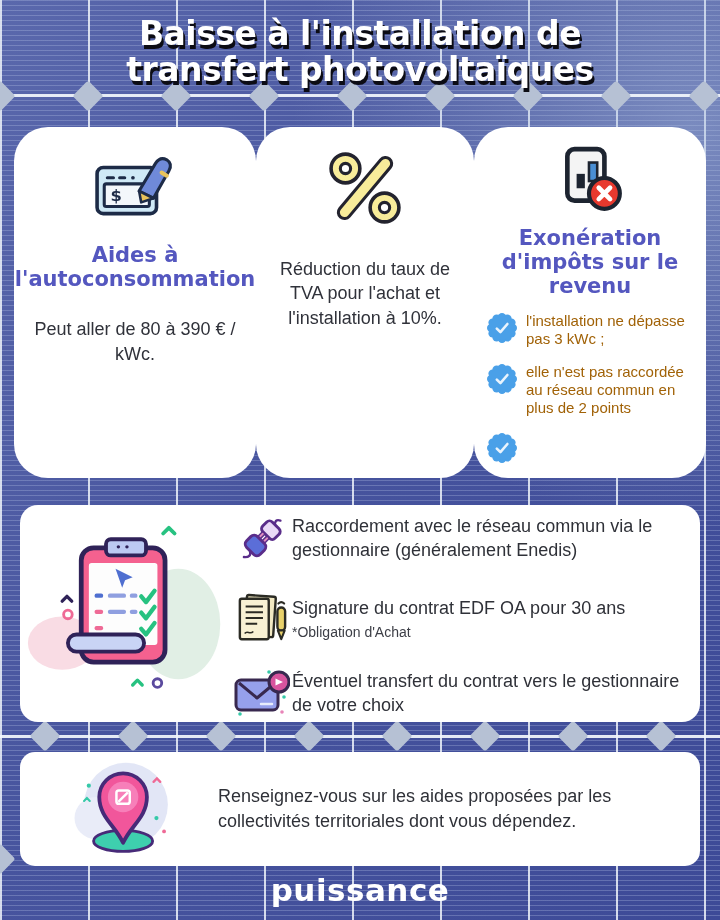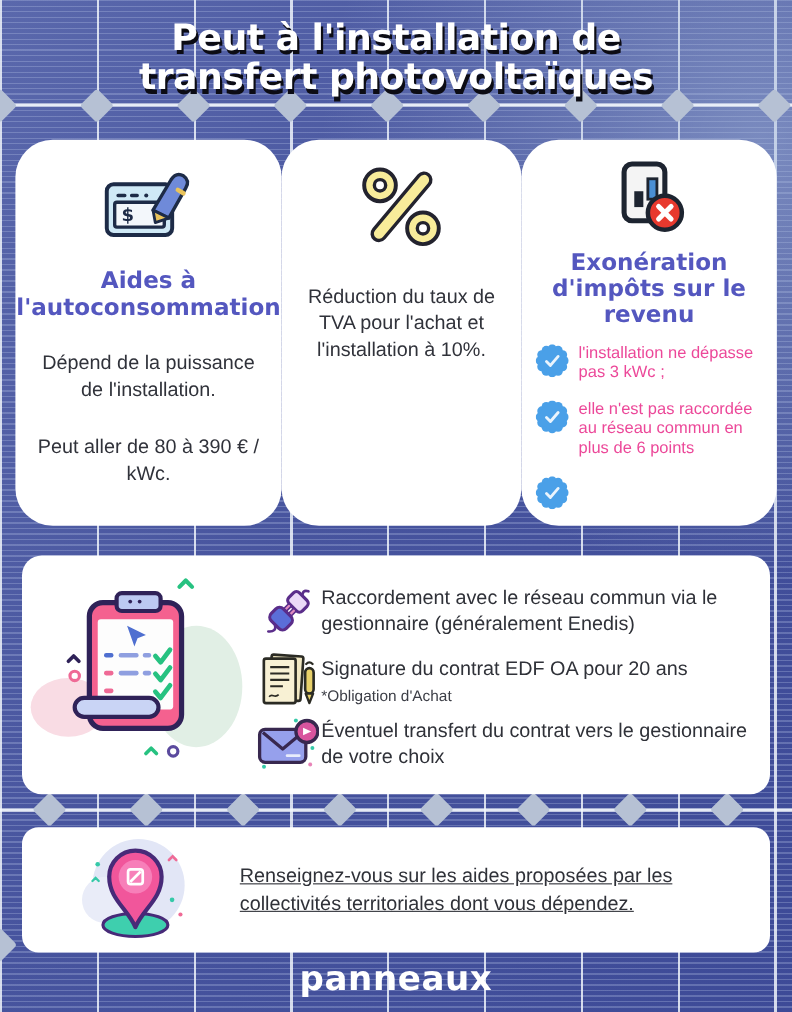--- a/index.html
+++ b/index.html
@@ -25,35 +25,35 @@
   .bc3{width:232px;justify-content:center;}
   .icon-wrap{height:86px;margin-top:18px;display:flex;align-items:center;justify-content:center;}
   .card-title{font-family:"DejaVu Sans",sans-serif;font-weight:bold;font-size:21px;line-height:1.15;
     color:#5457bf;text-align:center;margin-top:12px;padding:0 8px;}
   .card-body{font-size:18px;line-height:1.35;color:#30323a;text-align:center;margin-top:26px;padding:0 14px;}
   .card-body .para + .para{margin-top:28px;}
   .bc2 .card-body{}
   .cond-list{margin-top:14px;width:100%;box-sizing:border-box;padding:0 8px 0 13px;}
   .cond-row{display:flex;align-items:flex-start;margin-bottom:15px;}
   .cond-badge{flex:0 0 30px;width:30px;height:30px;margin-right:9px;margin-top:1px;}
-  .cond-text{font-size:15px;line-height:1.2;color:#ec4899;text-align:left;}
+  .cond-text{font-size:15px;line-height:1.2;color:#a16207;text-align:left;}
   
   .steps-card{position:absolute;left:20px;top:505px;width:680px;height:217px;background:#ffffff;border-radius:18px;
     display:flex;align-items:center;box-sizing:border-box;padding-right:14px;}
   .steps-illustration{flex:0 0 212px;display:flex;align-items:center;justify-content:center;}
-  .steps-list{flex:1;display:flex;flex-direction:column;justify-content:center;gap:6px;}
+  .steps-list{flex:1;display:flex;flex-direction:column;justify-content:center;gap:23px;}
   .step-item{display:flex;align-items:center;}
   .step-icon{flex:0 0 60px;display:flex;align-items:center;justify-content:center;}
   .step-text{font-size:18px;line-height:1.3;color:#2f3138;}
   .step-note{font-size:14px;color:#3c3e46;margin-top:4px;}
   
   .aid-card{position:absolute;left:20px;top:752px;width:680px;height:114px;background:#ffffff;border-radius:15px;
     display:flex;align-items:center;box-sizing:border-box;}
   .aid-illustration{flex:0 0 130px;margin-left:40px;display:flex;align-items:center;justify-content:center;}
-  .aid-text{font-size:18px;line-height:1.4;color:#2f3138;margin-left:28px;max-width:470px;text-decoration:underline;}
+  .aid-text{font-size:18px;line-height:1.4;color:#2f3138;margin-left:28px;max-width:470px;}
   
   .brand{position:absolute;left:0;top:872px;width:720px;text-align:center;
     font-family:"DejaVu Sans",sans-serif;font-weight:bold;font-size:31px;color:#ffffff;letter-spacing:0.5px;}
 </style>
 </head>
 <body>
 
 <div class="page">
 
   <div class="hband" style="top:94px;"></div>
@@ -71,42 +71,41 @@
   <div class="diamond" style="left:122px;top:725px;"></div>
   <div class="diamond" style="left:210px;top:725px;"></div>
   <div class="diamond" style="left:298px;top:725px;"></div>
   <div class="diamond" style="left:386px;top:725px;"></div>
   <div class="diamond" style="left:474px;top:725px;"></div>
   <div class="diamond" style="left:562px;top:725px;"></div>
   <div class="diamond" style="left:650px;top:725px;"></div>
   <div class="diamond" style="left:-11px;top:848px;"></div>
 
   <div class="main-title">
-    <div>Peut à l'installation de</div>
+    <div>Baisse à l'installation de</div>
     <div>transfert photovoltaïques</div>
   </div>
 
   <div class="benefits-row">
 
     <div class="benefit-card bc1">
       <div class="icon-wrap">
         <svg width="82" height="70" viewBox="0 0 80 66">
           <rect x="3" y="13" width="58" height="45" rx="6" fill="#cfe9f6" stroke="#1d2b47" stroke-width="3.5"></rect>
           <path d="M13 23 h6 M25 23 h5" stroke="#1d2b47" stroke-width="3" stroke-linecap="round"></path>
           <circle cx="38" cy="23" r="1.8" fill="#1d2b47"></circle>
           <rect x="10" y="29" width="44" height="22" rx="2" fill="#f3f7fb" stroke="#1d2b47" stroke-width="3"></rect>
           <text x="16" y="46" font-size="16" font-weight="bold" fill="#1d2b47" font-family="DejaVu Sans,sans-serif">$</text>
           <path d="M44 36 L60 9 q4.5-7 11-3.5 q6 4 2 11 L58 43 Z" fill="#6f8ad9" stroke="#1d2b47" stroke-width="3" stroke-linejoin="round"></path>
           <path d="M44 36 L58 43 L46 47 Z" fill="#e9c35b" stroke="#1d2b47" stroke-width="2.5" stroke-linejoin="round"></path>
           <path d="M66 18 l5 3" stroke="#e9c35b" stroke-width="4" stroke-linecap="round"></path>
         </svg>
       </div>
       <div class="card-title">Aides à l'autoconsommation</div>
       <div class="card-body">
-        <div class="para">Dépend de la puissance de l'installation.</div>
         <div class="para">Peut aller de 80 à 390 € / kWc.</div>
       </div>
     </div>
 
     <div class="benefit-card bc2">
       <div class="icon-wrap">
         <svg width="74" height="74" viewBox="0 0 72 72">
           <rect x="30" y="-1" width="12" height="74" rx="6" transform="rotate(40 36 36)" fill="#f8ec9a" stroke="#23232e" stroke-width="3"></rect>
           <circle cx="17" cy="17" r="14" fill="#f8ec9a" stroke="#23232e" stroke-width="3.5"></circle>
           <circle cx="17" cy="17" r="5" fill="#ffffff" stroke="#23232e" stroke-width="3"></circle>
@@ -165,21 +164,21 @@
                 <circle cx="4.2" cy="15" r="4.2"></circle>
                 <circle cx="5.6" cy="9.6" r="4.2"></circle>
                 <circle cx="9.6" cy="5.6" r="4.2"></circle>
                 <circle cx="15" cy="4.2" r="4.2"></circle>
                 <circle cx="20.4" cy="5.6" r="4.2"></circle>
                 <circle cx="24.4" cy="9.6" r="4.2"></circle>
               <circle cx="15" cy="15" r="11.5"></circle>
             </g>
             <path d="M9.8 15.6 l3.6 3.6 7-8.2" stroke="#eaf4fd" stroke-width="2.6" fill="none" stroke-linecap="round" stroke-linejoin="round"></path>
           </svg>
-          <div class="cond-text">elle n'est pas raccordée au réseau commun en plus de 6 points</div>
+          <div class="cond-text">elle n'est pas raccordée au réseau commun en plus de 2 points</div>
         </div>
         <div class="cond-row">
           <svg class="cond-badge" viewBox="0 0 30 30">
             <g fill="#4aa0e8">
               <circle cx="25.8" cy="15" r="4.2"></circle>
                 <circle cx="24.4" cy="20.4" r="4.2"></circle>
                 <circle cx="20.4" cy="24.4" r="4.2"></circle>
                 <circle cx="15" cy="25.8" r="4.2"></circle>
                 <circle cx="9.6" cy="24.4" r="4.2"></circle>
                 <circle cx="5.6" cy="20.4" r="4.2"></circle>
@@ -249,21 +248,21 @@
             <rect x="10" y="4" width="30" height="42" rx="2" fill="#f1e8c2" stroke="#2b2b24" stroke-width="2.5" transform="rotate(4 25 25)"></rect>
             <rect x="4" y="7" width="30" height="42" rx="2" fill="#f8f1d4" stroke="#2b2b24" stroke-width="2.5"></rect>
             <path d="M10 15 h18 M10 21 h18 M10 27 h18 M10 33 h12" stroke="#2b2b24" stroke-width="2"></path>
             <path d="M9 43 c3 -4 5 2 9 -2" stroke="#2b2b24" stroke-width="1.6" fill="none"></path>
             <rect x="43" y="16" width="8" height="24" rx="4" fill="#e7d06a" stroke="#2b2b24" stroke-width="2.5"></rect>
             <path d="M43.5 40 h7 l-3.5 9 z" fill="#e7d06a" stroke="#2b2b24" stroke-width="2.2" stroke-linejoin="round"></path>
             <path d="M44 12 q3 -3 6 0" stroke="#2b2b24" stroke-width="2.2" fill="none" stroke-linecap="round"></path>
           </svg>
         </div>
         <div>
-          <div class="step-text">Signature du contrat EDF OA pour 20 ans</div>
+          <div class="step-text">Signature du contrat EDF OA pour 30 ans</div>
           <div class="step-note">*Obligation d'Achat</div>
         </div>
       </div>
       <div class="step-item">
         <div class="step-icon">
           <svg width="56" height="48" viewBox="0 0 56 48">
             <rect x="2" y="10" width="42" height="30" rx="5" fill="#96a0ec" stroke="#38284f" stroke-width="3"></rect>
             <path d="M5 13 L23 28 L41 13" fill="none" stroke="#38284f" stroke-width="3" stroke-linejoin="round"></path>
             <path d="M27 34 h11" stroke="#e8ecfb" stroke-width="2.5" stroke-linecap="round"></path>
             <circle cx="45" cy="12" r="10" fill="#d8549e" stroke="#38284f" stroke-width="3"></circle>
@@ -292,15 +291,15 @@
         <circle cx="27" cy="28" r="2.2" fill="#35c9a8"></circle>
         <path d="M95 24 l3.5-3.5 3.5 3.5" stroke="#ef6a96" stroke-width="2.5" fill="none" stroke-linecap="round"></path>
         <circle cx="98" cy="62" r="2.2" fill="#35c9a8"></circle>
         <path d="M22 44 l3-3 3 3" stroke="#35c9a8" stroke-width="2.2" fill="none" stroke-linecap="round"></path>
         <circle cx="106" cy="76" r="2" fill="#ef6a96"></circle>
       </svg>
     </div>
     <div class="aid-text">Renseignez-vous sur les aides proposées par les collectivités territoriales dont vous dépendez.</div>
   </div>
 
-  <div class="brand">panneaux</div>
+  <div class="brand">puissance</div>
 
 </div>
 
 </body></html>

